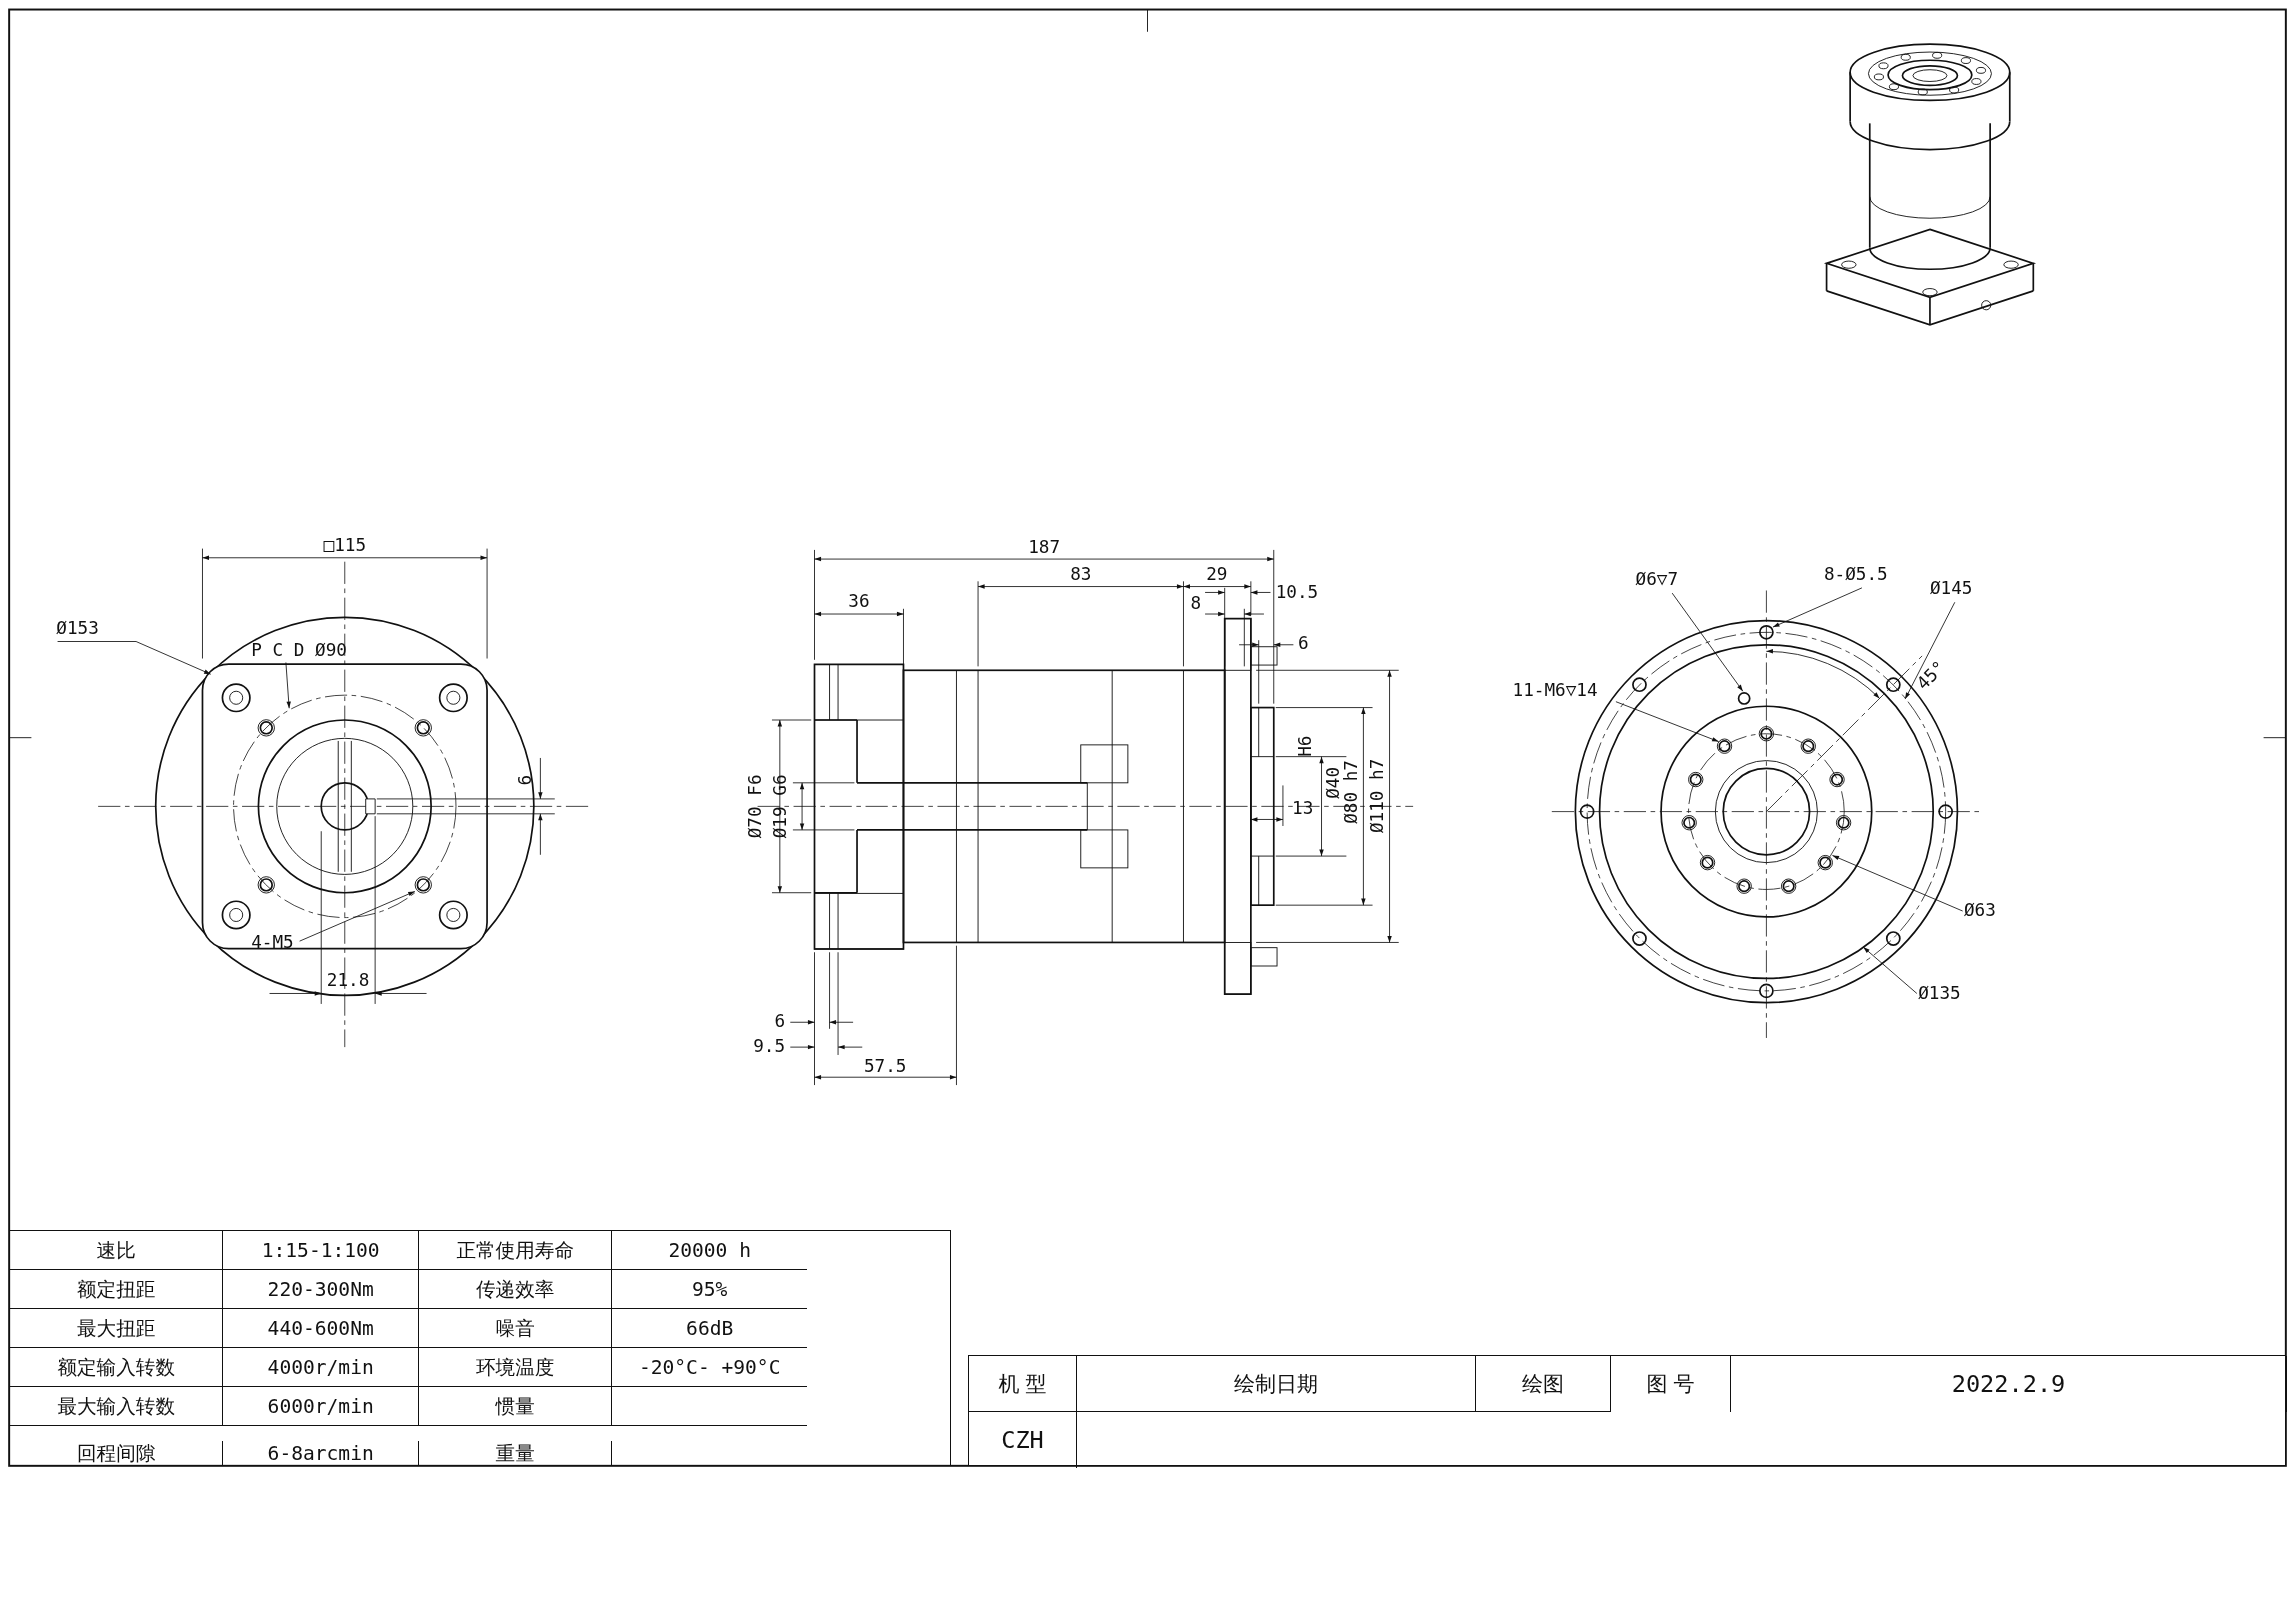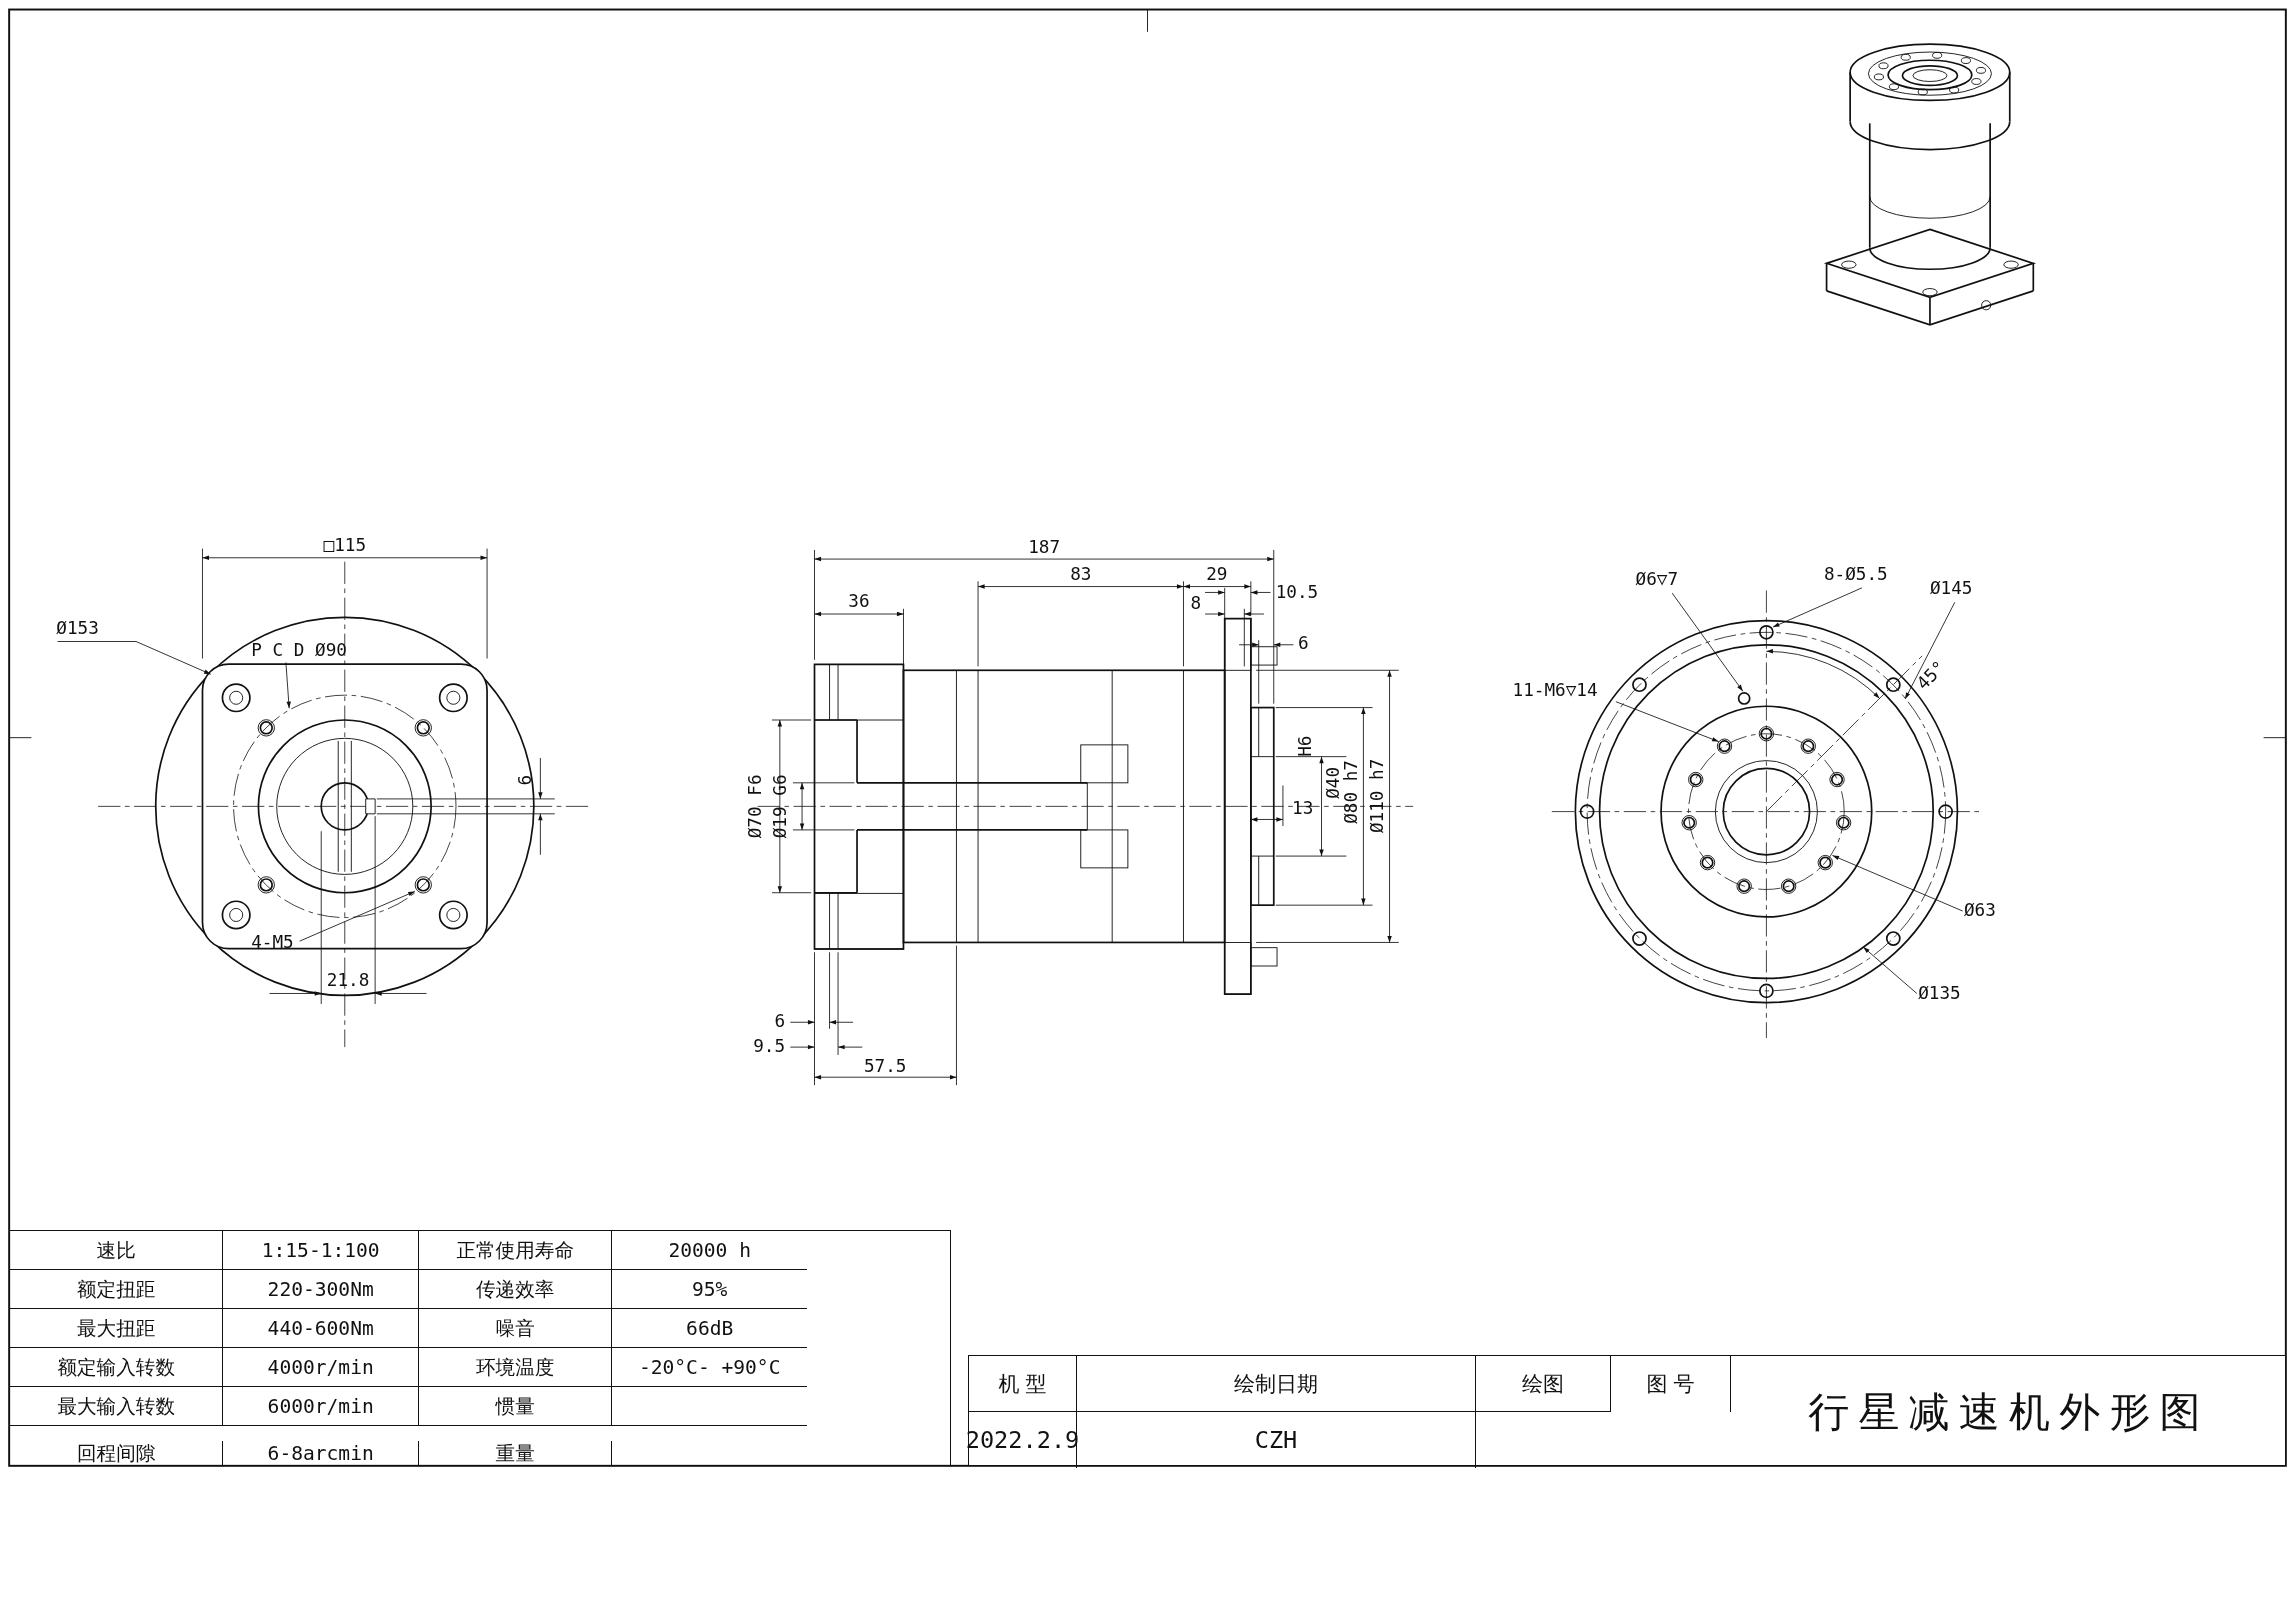--- a/index.html
+++ b/index.html
@@ -369,21 +369,20 @@
   <div class="last-row">回程间隙</div>
   <div class="mono last-row">6-8arcmin</div>
   <div class="last-row">重量</div>
   <div class="mono last-col last-row"></div>
 </div>
 
 <div class="title-block">
   <div>机 型</div>
   <div>绘制日期</div>
   <div>绘图</div>
-  <div class="tb-title">行星减速机外形图</div>
 
   <div class="tb-bottom">图 号</div>
   <div class="val tb-bottom">2022.2.9</div>
   <div class="val tb-bottom">CZH</div>
 </div>
 
 </div>
 
 
 </body></html>

